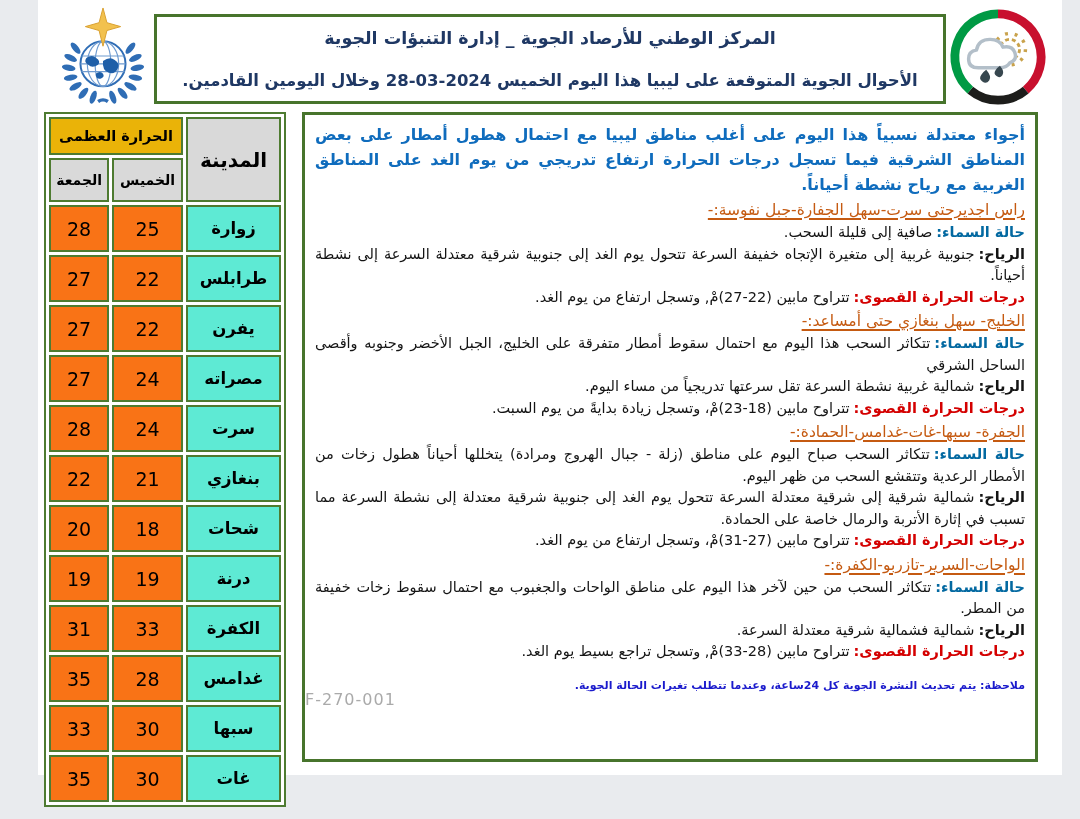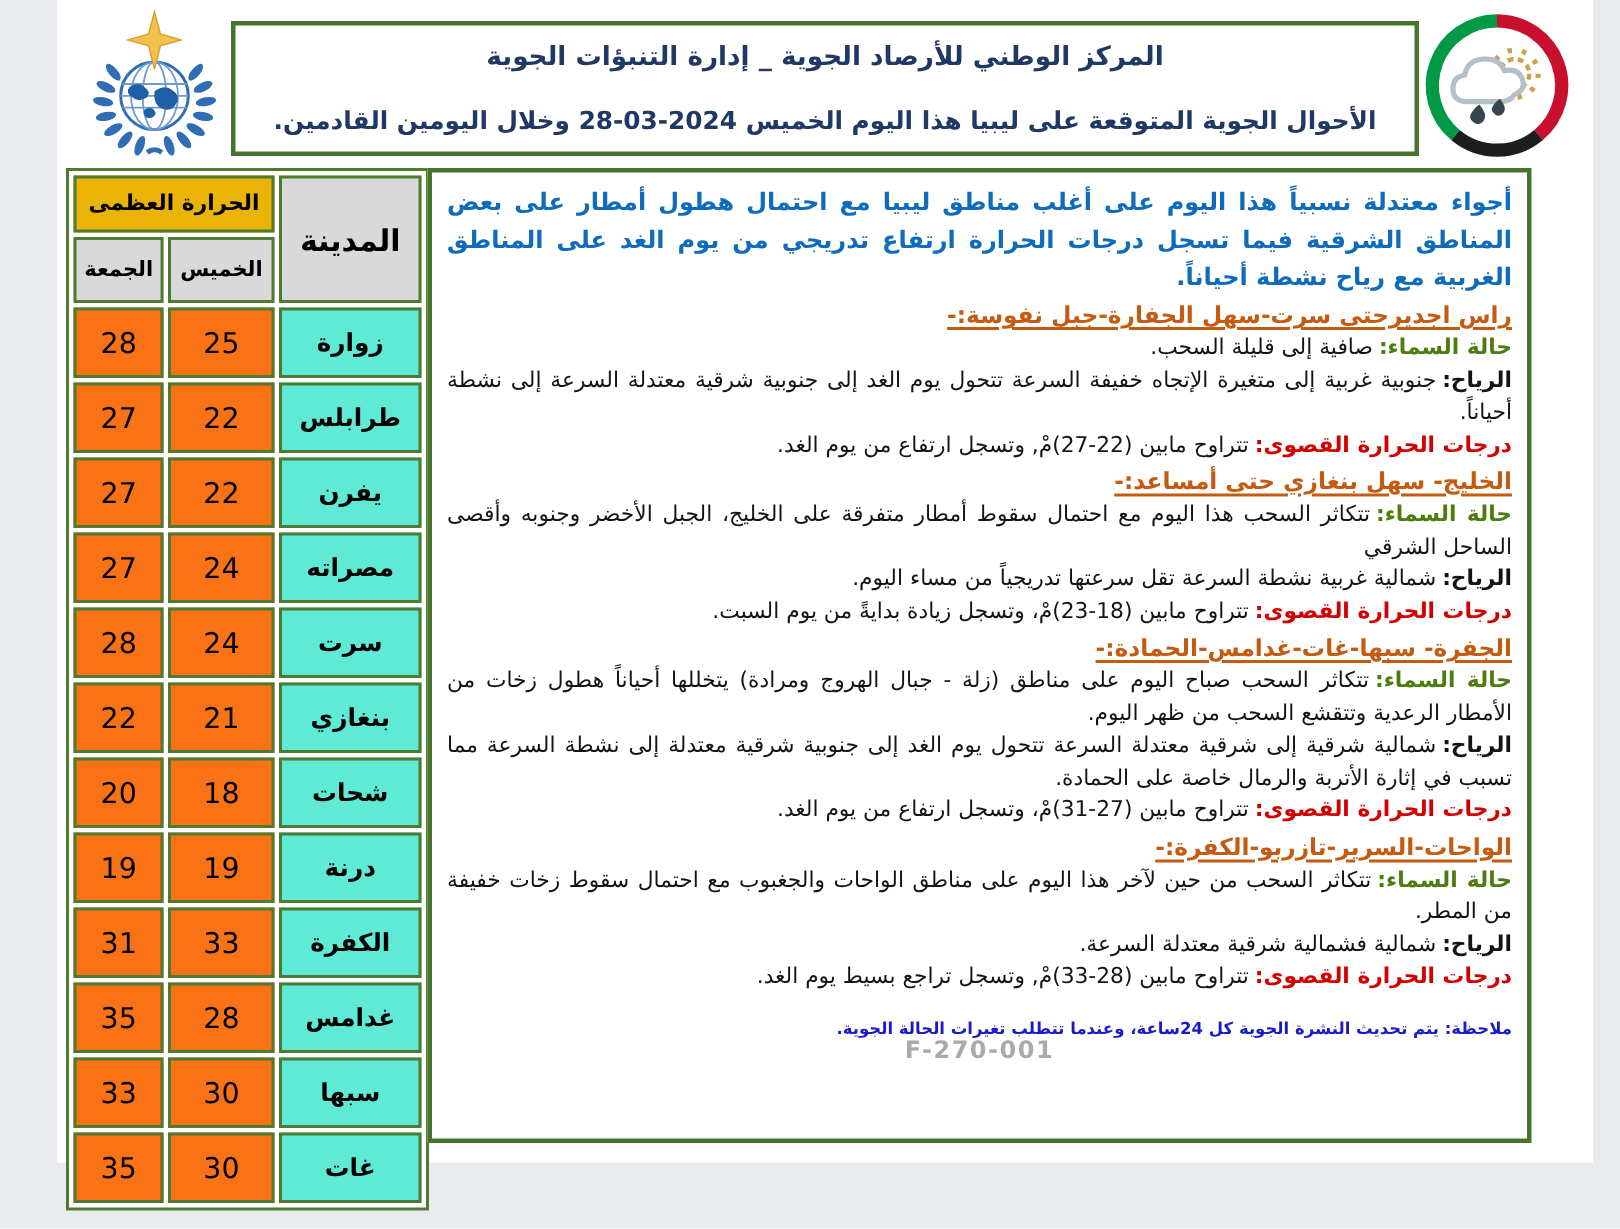--- a/index.html
+++ b/index.html
@@ -34,45 +34,45 @@
   table.temps th, table.temps td{
     border:2px solid #4e7b31;text-align:center;vertical-align:middle;
   }
   th.city-h{background:#d9d9d9;width:89px;font-size:20px;font-weight:bold;}
   th.temp-h{background:#eab308;height:32px;font-size:14.5px;font-weight:bold;}
   th.day-h{background:#d9d9d9;height:38px;font-size:14px;font-weight:bold;}
   td.city{background:#5eead4;font-weight:bold;font-size:16.5px;height:41px;}
   td.num{background:#f97316;font-size:19px;font-weight:normal;}
   
   .forecast-box{
-    position:absolute;left:247px;top:112px;width:736px;height:650px;
+    position:absolute;left:264px;top:112px;width:736px;height:650px;
     border:3px solid #47742c;background:#fff;box-sizing:border-box;
     padding:7px 10px 18px 10px;direction:rtl;
   }
   .intro{
     margin:0;color:#0f6cbd;font-weight:bold;font-size:16px;line-height:25px;
     text-align:justify;text-align-last:right;
   }
   .sec-heading{
-    color:#c55a11;font-weight:bold;font-size:15.5px;line-height:23px;
+    color:#c55a11;font-weight:normal;font-size:15.5px;line-height:23px;
     text-decoration:underline;text-decoration-thickness:2px;text-underline-offset:3px;
     margin-top:2px;
   }
   .line{margin:0;font-size:14.5px;line-height:21.5px;color:#141414;
     text-align:justify;text-align-last:right;}
   .lbl{font-weight:bold;margin-inline-end:4px;}
-  .sky-lbl{color:#4d7c0f;}
+  .sky-lbl{color:#0369a1;}
   .wind-lbl{color:#141414;}
   .temp-lbl{color:#d40000;}
   .note{
     margin:16px 0 0 0;text-align:right;color:#1a1acc;font-weight:bold;font-size:11px;
   }
   .form-code{
-    position:absolute;left:0;right:0;top:575px;text-align:center;
-    color:#aaaaaa;font-size:16px;font-weight:bold;letter-spacing:1px;direction:ltr;
+    position:absolute;left:0;right:0;top:575px;text-align:left;
+    color:#aaaaaa;font-size:16px;font-weight:normal;letter-spacing:1px;direction:ltr;
   }
 </style>
 </head>
 <body>
 
 <div class="page">
 
   <div class="wmo-logo">
     <svg viewBox="0 0 100 100" width="98" height="102">
 

